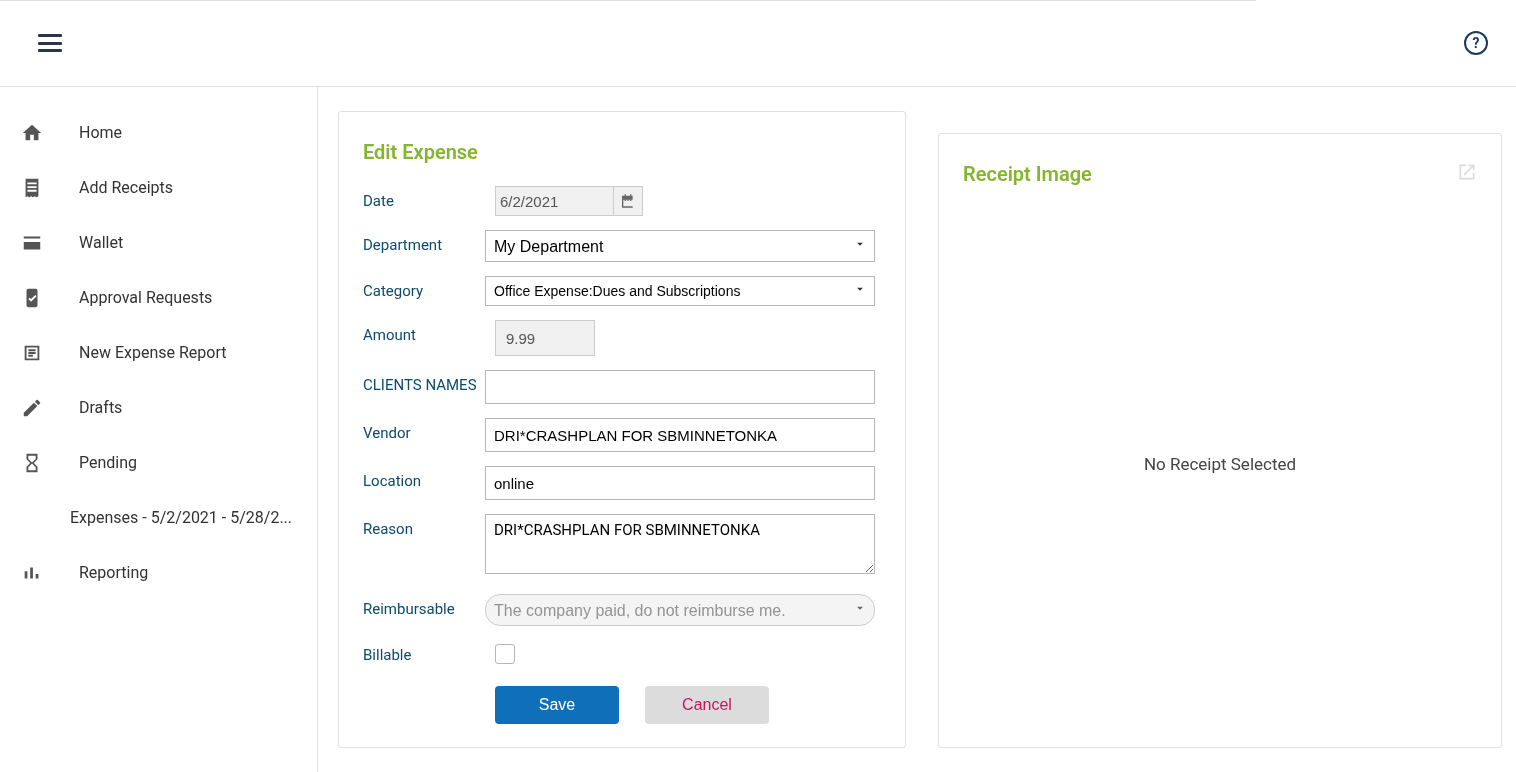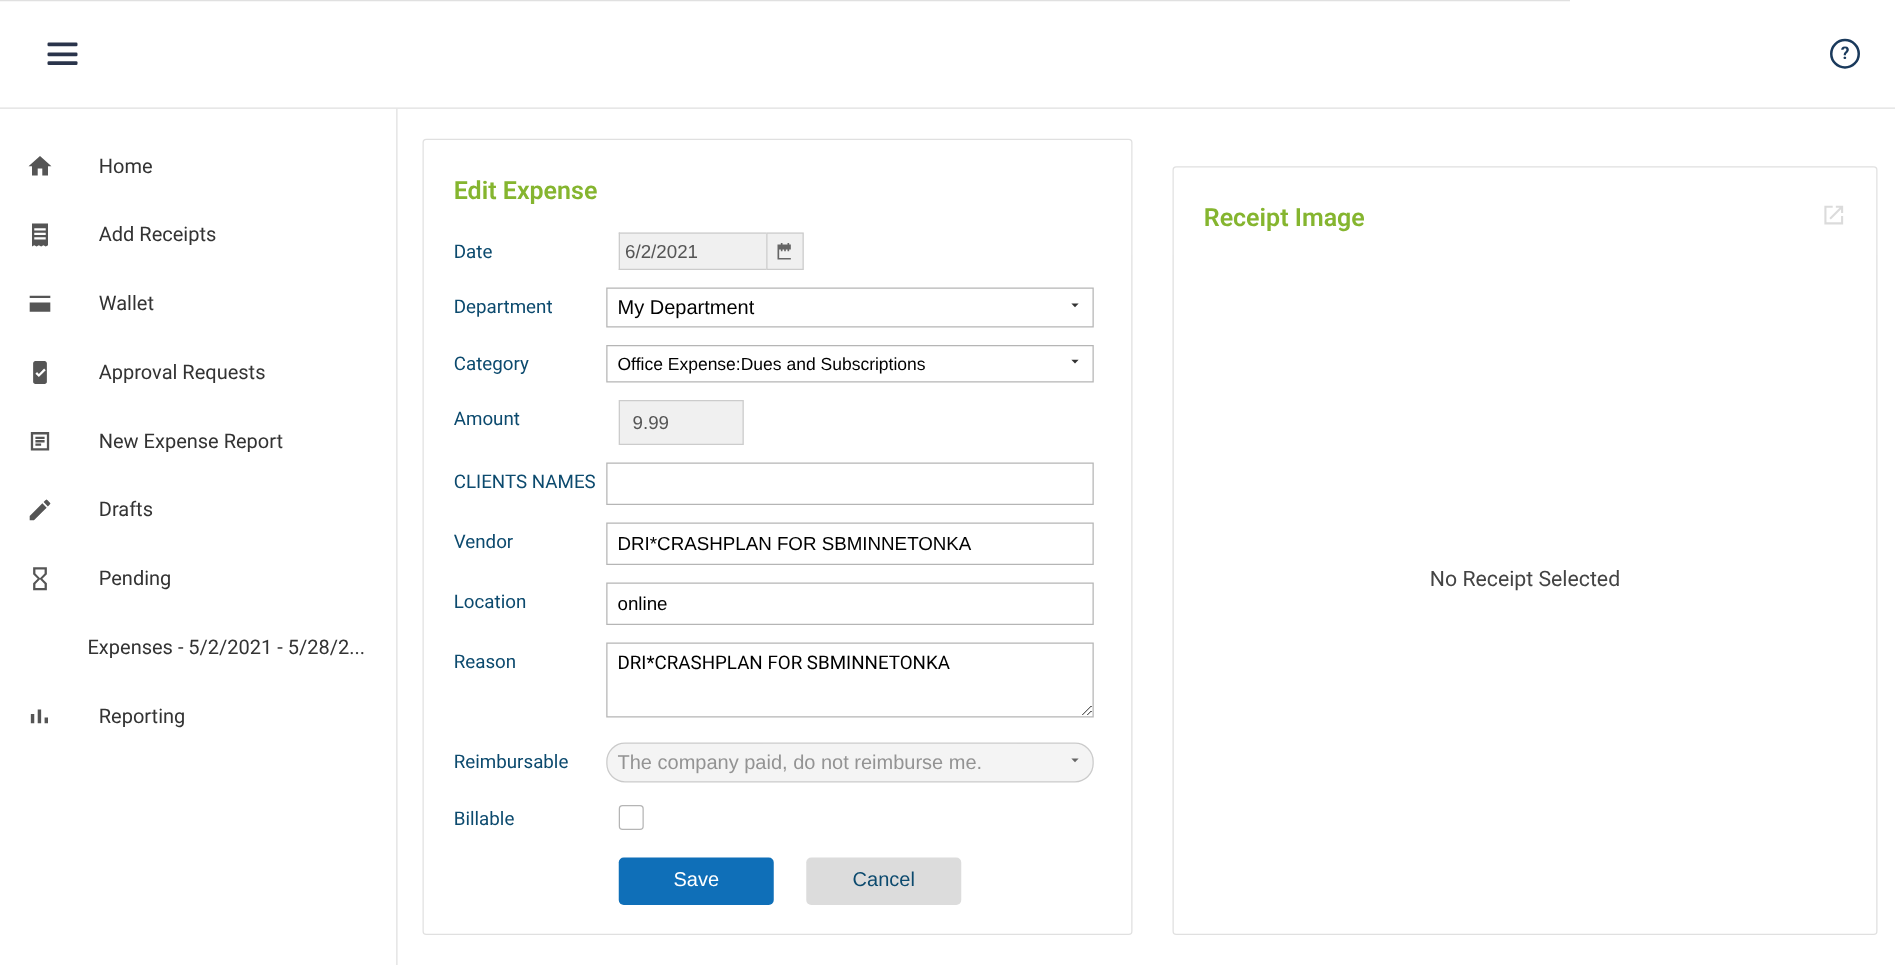--- a/index.html
+++ b/index.html
@@ -230,21 +230,21 @@
   .btn {
     height: 38px;
     width: 124px;
     border: none;
     border-radius: 4px;
     font-size: 16px;
     font-weight: 500;
     cursor: pointer;
   }
   .btn-primary { background: #0f6fb8; color: #fff; }
-  .btn-secondary { background: #dcdcdc; color: #0c4a6e; }
+  .btn-secondary { background: #dcdcdc; color: #be185d; }
   .external-icon {
     position: absolute;
     top: 28px;
     right: 24px;
     cursor: pointer;
     opacity: 0.35;
   }
   .receipt-placeholder {
     flex: 1;
     display: flex;

